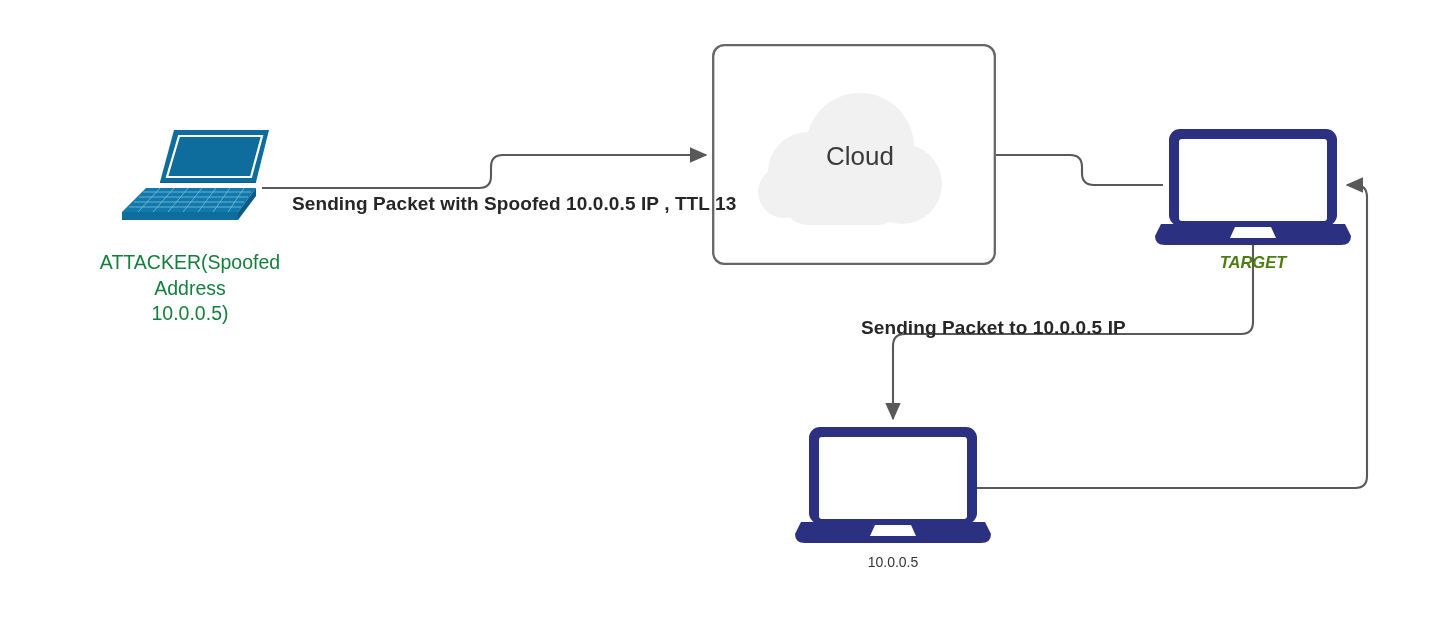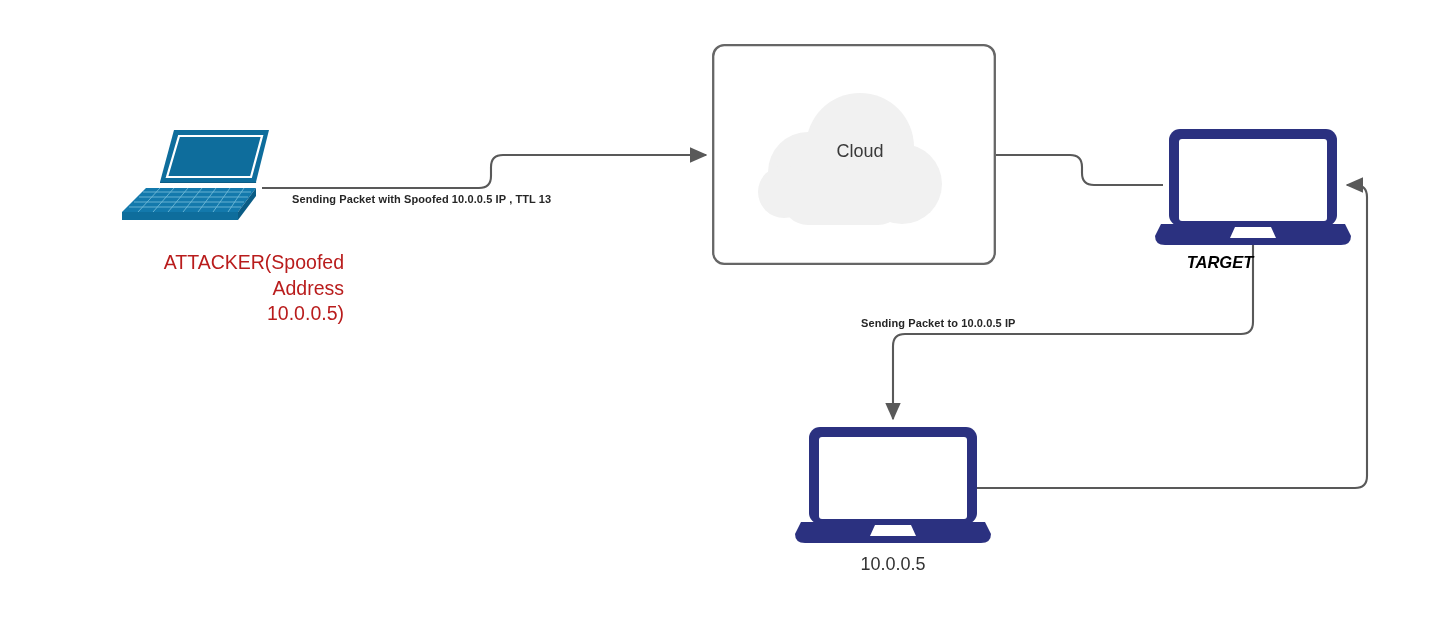--- a/index.html
+++ b/index.html
@@ -30,62 +30,61 @@
   }
   .node-label {
     position: absolute;
     text-align: center;
     color: #1a1a1a;
     white-space: pre;
     line-height: 1.32;
   }
   
   .label-attacker {
-    left: 24px;
+    left: 30px;
     top: 250px;
     width: 320px;
     font-size: 19.5px;
     font-weight: 400;
-    color: #b91c1c;
-    text-align: right;
+    color: #15803d;
   }
   
   .label-target {
-    left: 1122px;
+    left: 1155px;
     top: 252px;
     width: 196px;
     font-size: 16.5px;
     font-weight: 700;
     font-style: italic;
-    color: #000000;
+    color: #4d7c0f;
   }
   
   .label-victim {
     left: 795px;
     top: 553px;
     width: 196px;
-    font-size: 18px;
+    font-size: 14px;
     font-weight: 400;
     color: #333333;
   }
   
   .cloud-text {
     position: absolute;
     left: 712px;
     top: 141px;
     width: 296px;
     text-align: center;
-    font-size: 18px;
+    font-size: 26px;
     color: #3a3a3a;
     font-weight: 400;
   }
   
   .edge-label {
     position: absolute;
-    font-size: 11px;
+    font-size: 19px;
     font-weight: 700;
     color: #262626;
     white-space: nowrap;
     letter-spacing: 0.1px;
   }
   .edge-label-1 { left: 292px; top: 193px; }
   .edge-label-2 { left: 861px; top: 317px; }
   .edge-label-3 { left: 1059px; top: 478px; }
 </style>
 </head>

